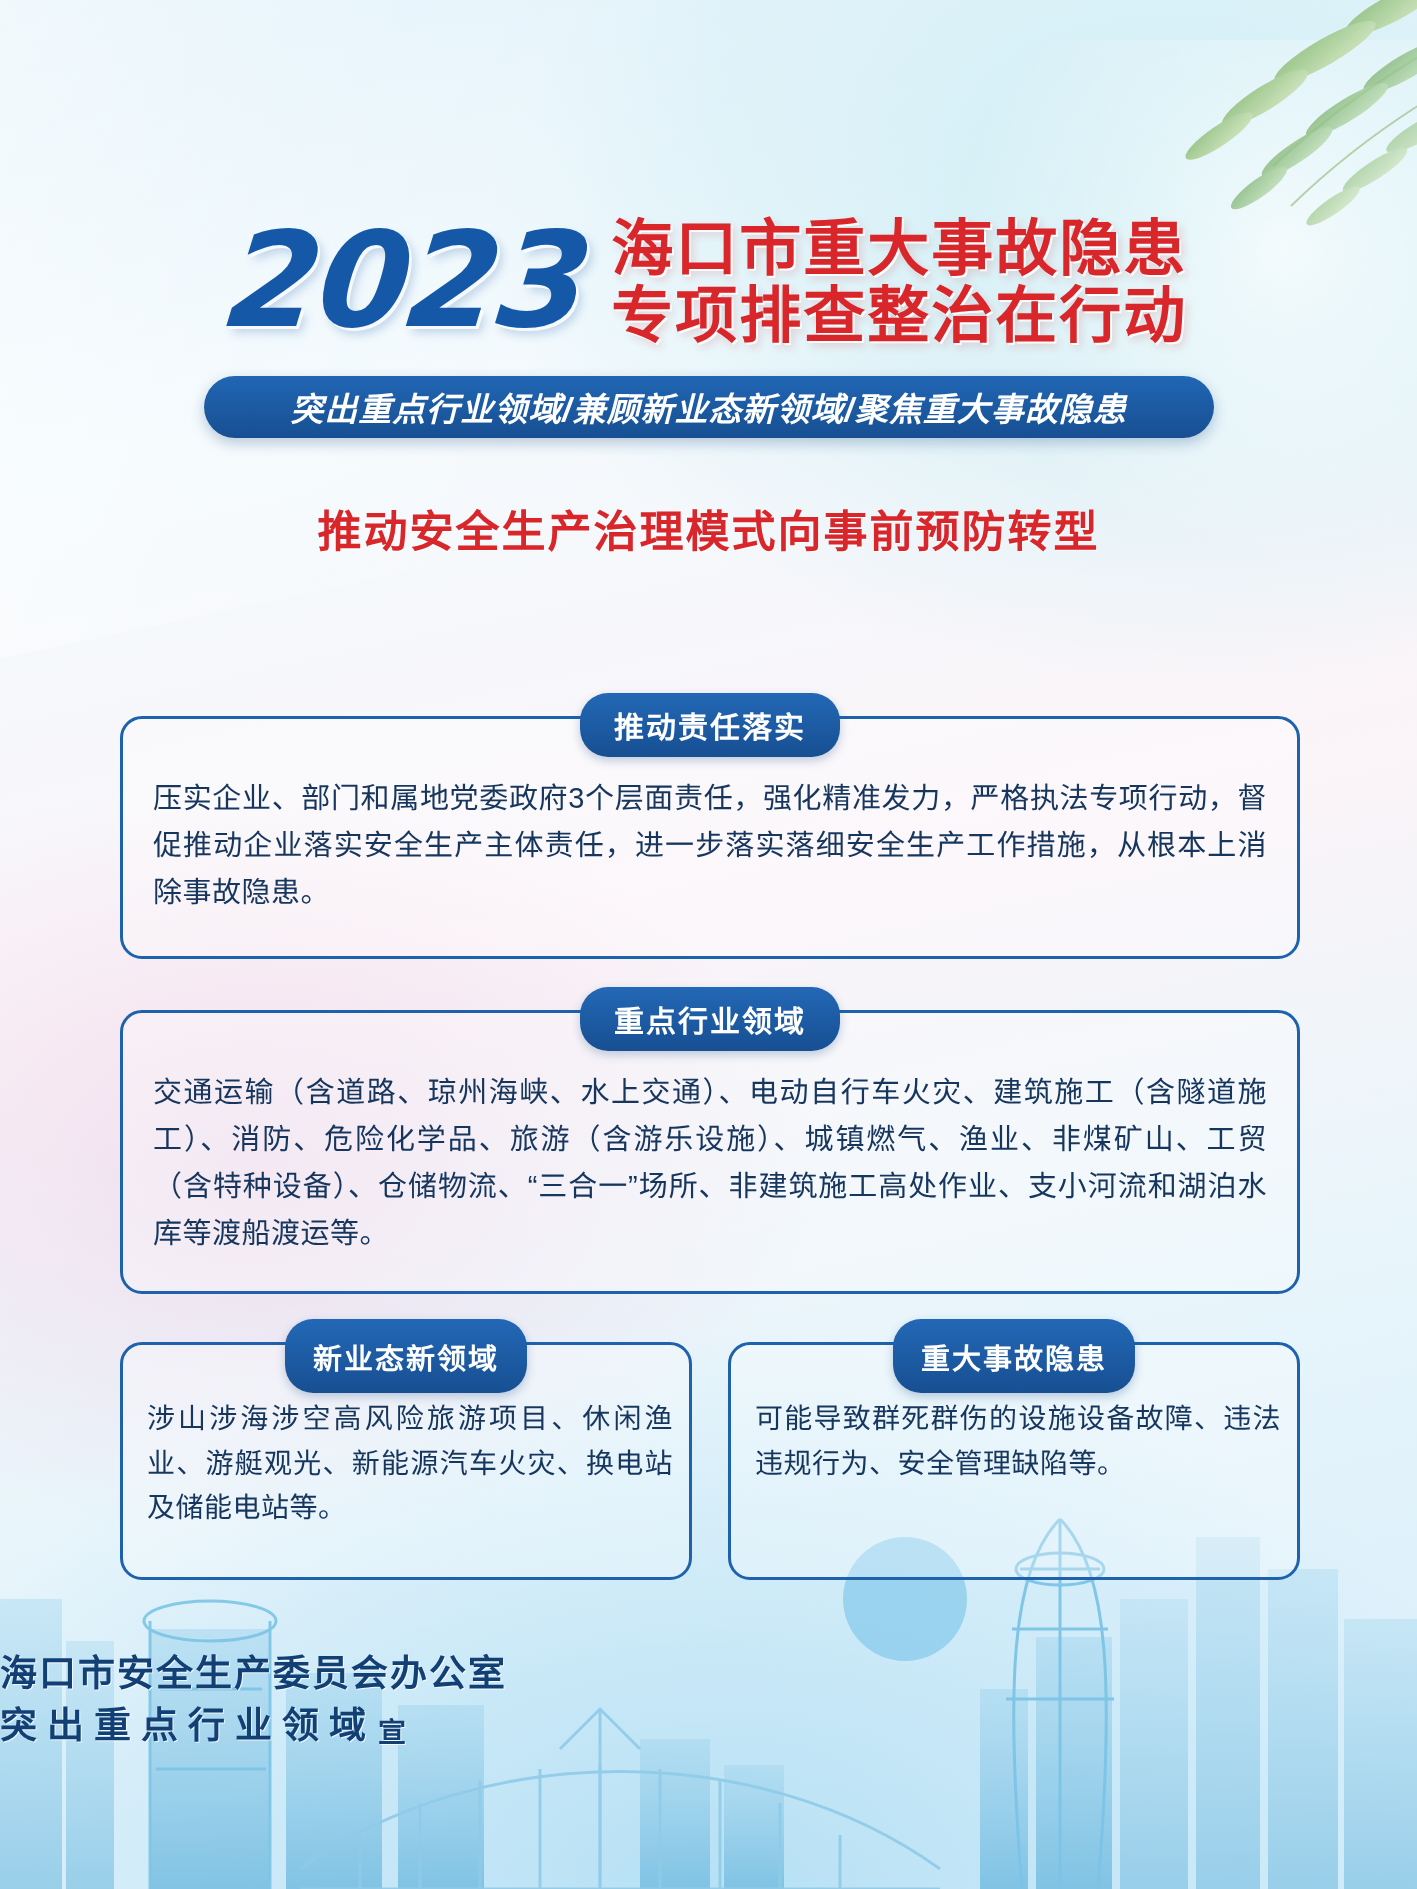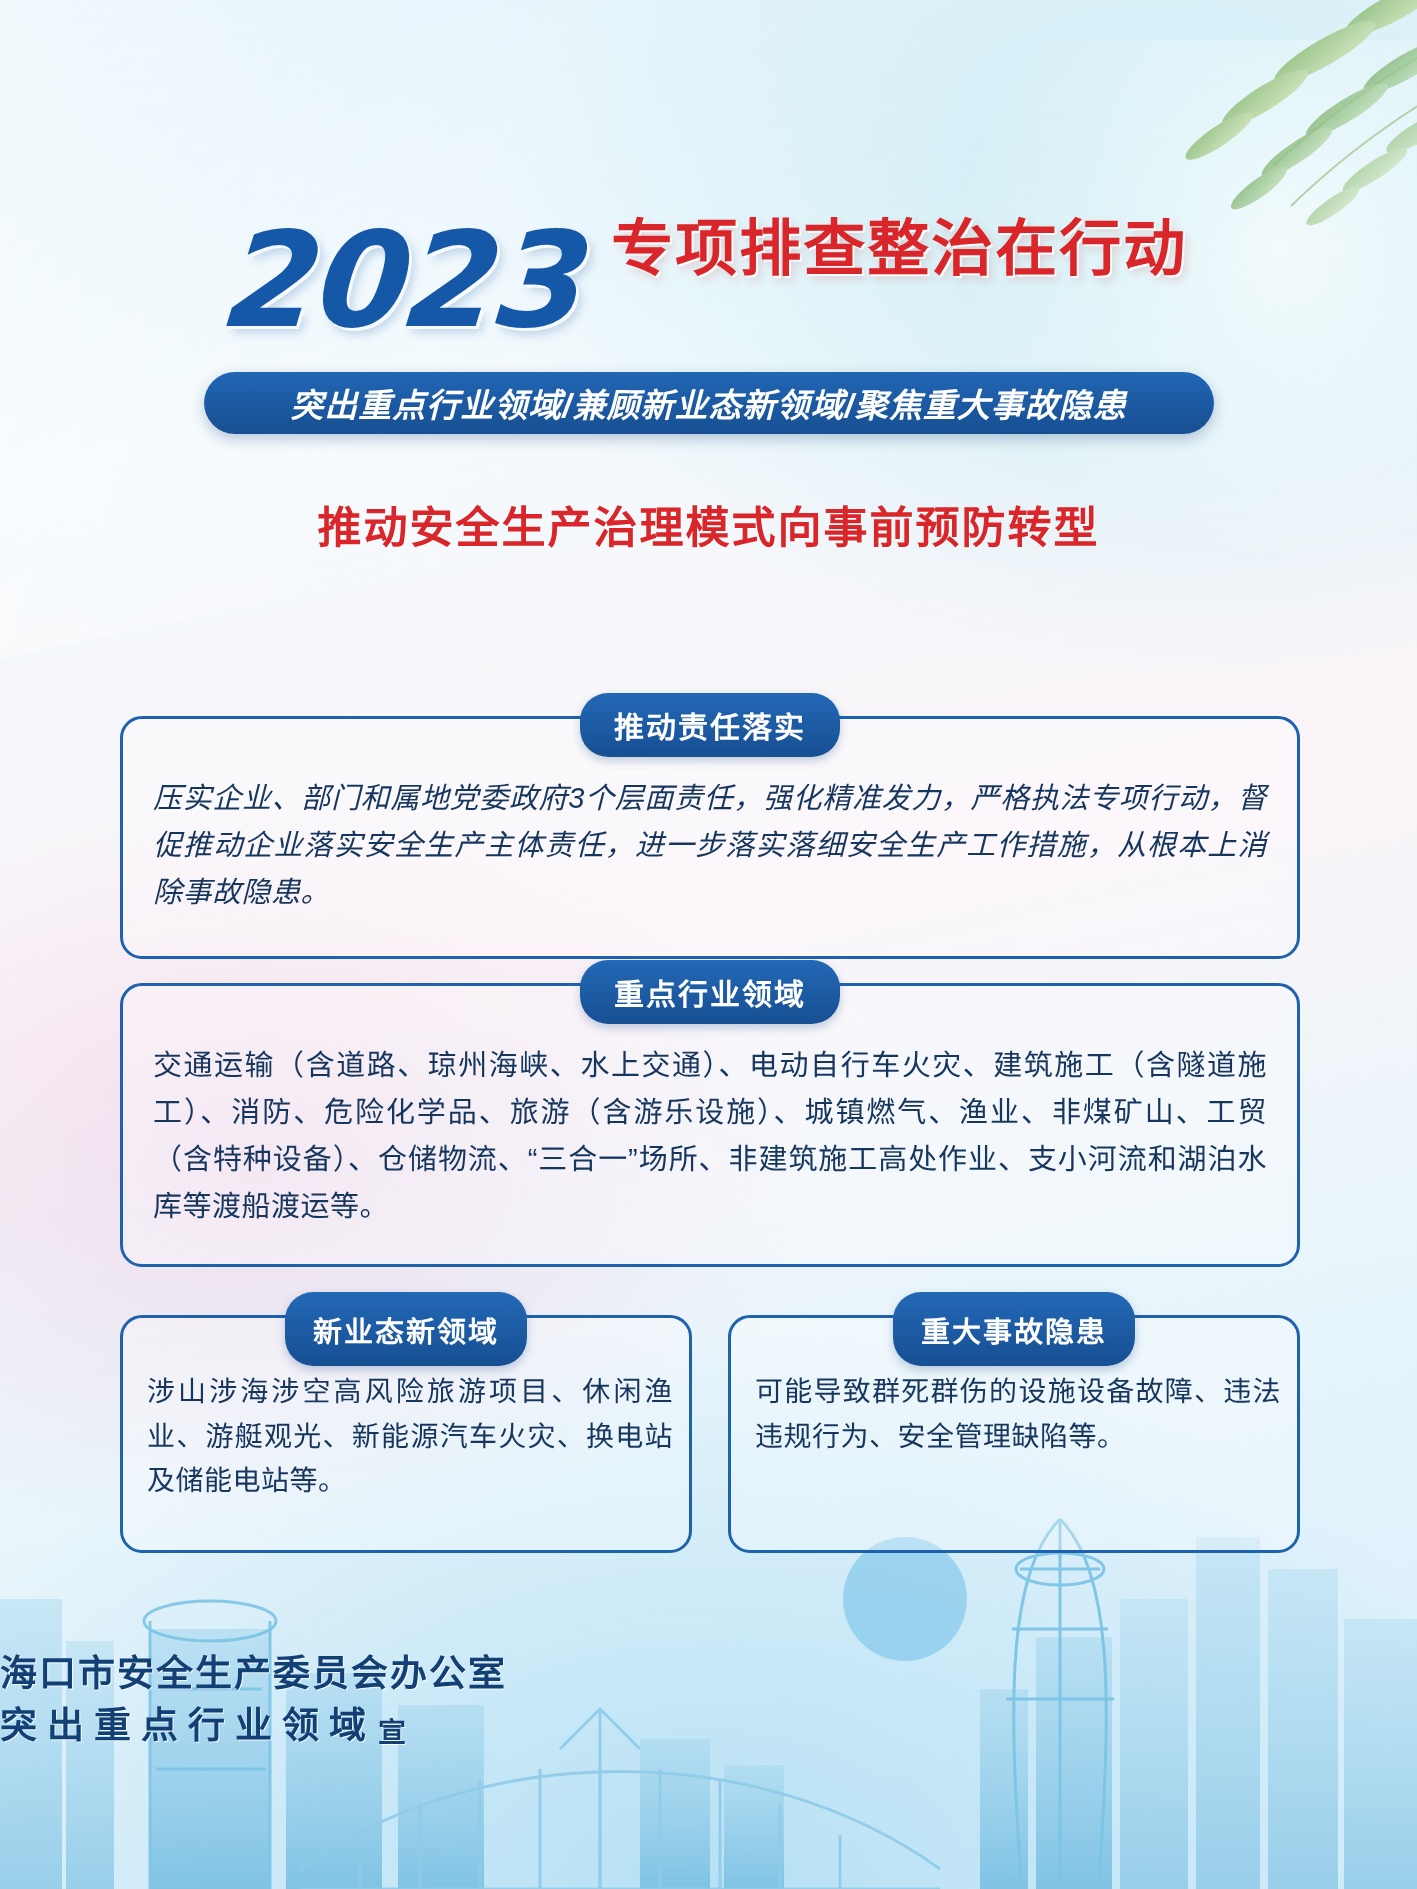--- a/index.html
+++ b/index.html
@@ -144,21 +144,21 @@
     left: 120px;
     width: 1180px;
   }
   .card {
     position: relative;
     border: 3px solid #1e62ae;
     border-radius: 22px;
     background: rgba(255,255,255,0.30);
     box-sizing: border-box;
   }
-  .card + .card { margin-top: 24px; }
+  .card + .card { margin-top: 51px; }
 
   .card-badge {
     position: absolute;
     top: -26px;
     left: 50%;
     transform: translateX(-50%);
     background: linear-gradient(180deg, #2368b6 0%, #174f92 100%);
     color: #fff;
     font-size: 30px;
     font-weight: 800;
@@ -170,21 +170,21 @@
   }
   .card-body {
     padding: 56px 30px 34px 30px;
     font-size: 29px;
     line-height: 1.62;
     color: #16365e;
     text-align: justify;
     letter-spacing: 0.5px;
   }
 
-  .card-duty .card-body { padding-bottom: 40px; font-style: italic; }
+  .card-duty .card-body { padding-bottom: 40px; }
 
   .two-col {
     display: flex;
     gap: 36px;
     margin-top: 48px;
   }
   .two-col .card {
     flex: 1 1 0;
     margin-top: 0;
   }
@@ -309,20 +309,21 @@
       <path d="M300 620 L940 620"></path>
       <path d="M360 566 L360 620 M420 534 L420 620 M480 512 L480 620 M540 500 L540 620 M600 496 L600 620 M660 500 L660 620 M720 512 L720 620 M780 534 L780 620 M840 566 L840 620"></path>
       <path d="M600 440 L600 620 M560 480 L600 440 L640 480"></path>
     </g>
   </svg>
 
   <div class="header">
     <div class="title-row">
       <div class="year">2023</div>
       <div class="title-lines">
+        <div class="title-line">海口市重大事故隐患</div>
         <div class="title-line">专项排查整治在行动</div>
       </div>
     </div>
 
     <div class="ribbon">
       <div class="ribbon-text">突出重点行业领域/兼顾新业态新领域/聚焦重大事故隐患</div>
     </div>
 
     <div class="subtitle">推动安全生产治理模式向事前预防转型</div>
   </div>

